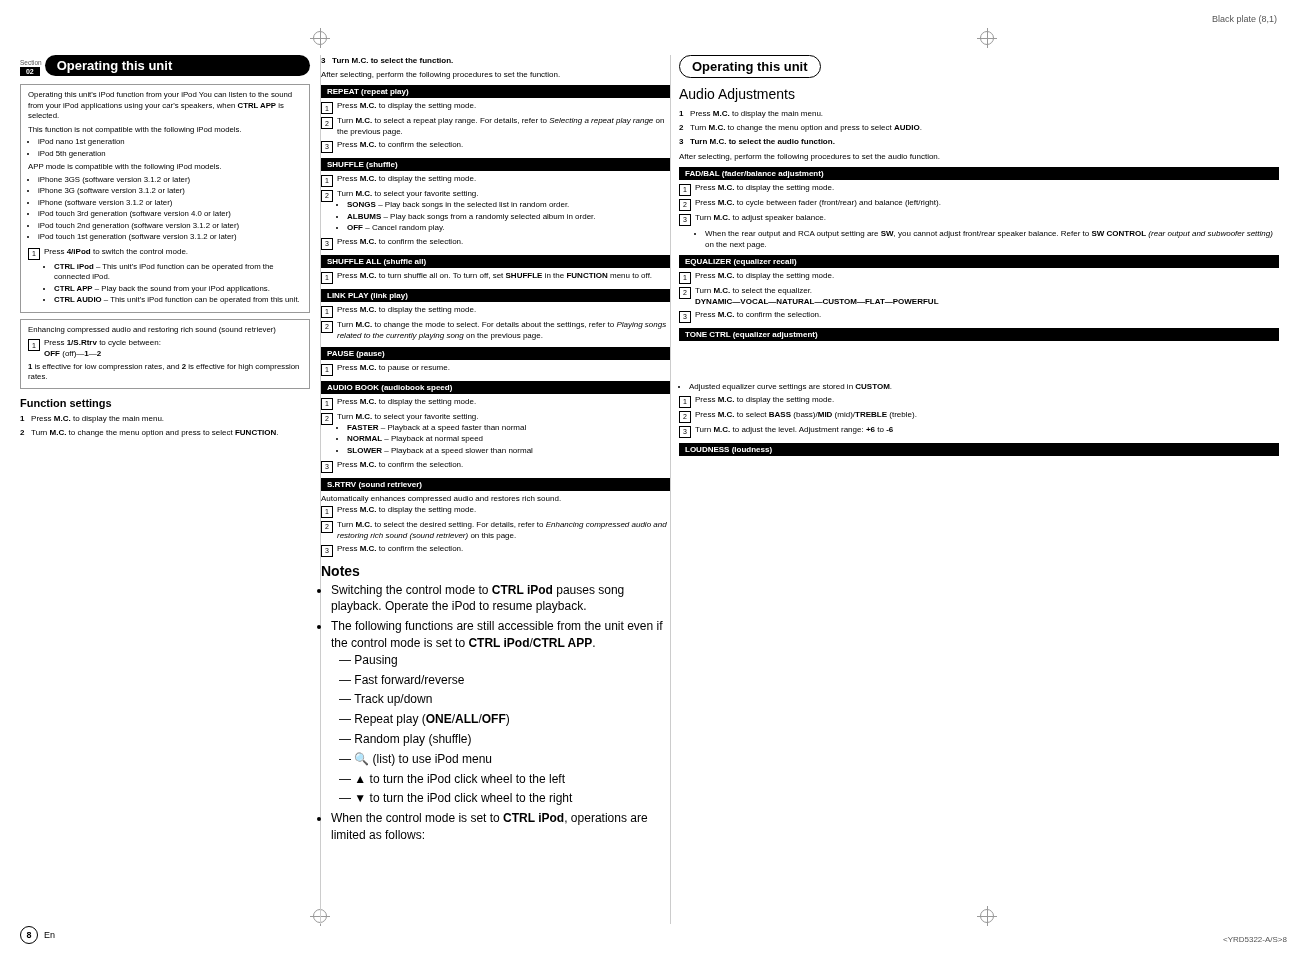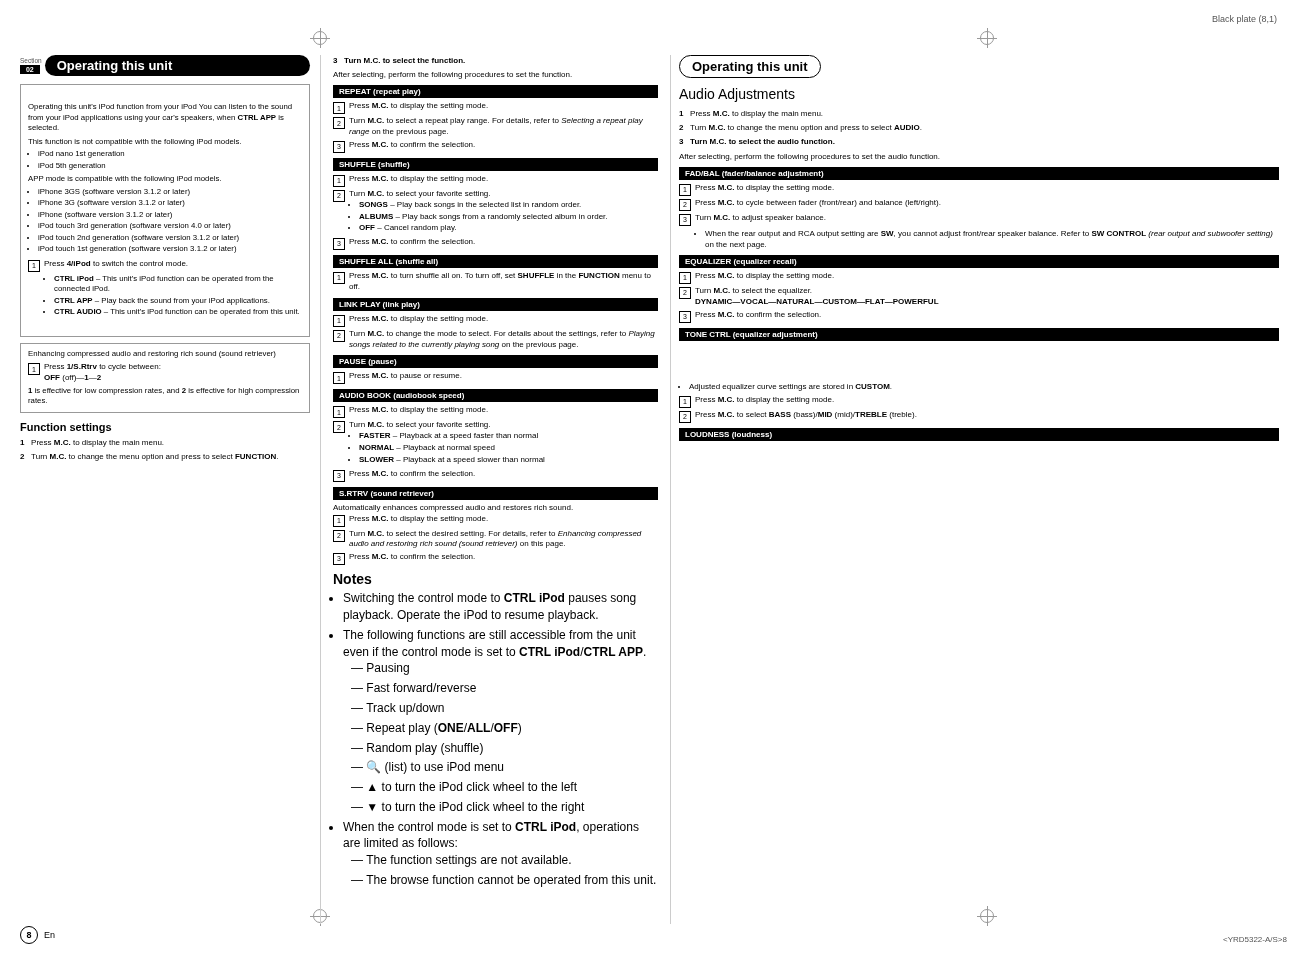--- a/index.html
+++ b/index.html
@@ -76,21 +76,21 @@
     
     .right-col {
       flex: 1;
       display: flex;
       gap: 0;
     }
 
     
     .section-header {
       display: flex;
-      align-items: center;
+      align-items: flex-end;
       margin-bottom: 8px;
     }
     .section-badge {
       background: #000;
       color: #fff;
       padding: 1px 4px;
       font-size: 7px;
       font-weight: bold;
       margin-right: 2px;
       min-width: 16px;
@@ -111,21 +111,21 @@
       padding: 3px 12px;
       font-size: 13px;
       font-weight: bold;
       border: 1.5px solid #000;
       border-radius: 12px;
     }
 
     
     .info-box {
       border: 1px solid #999;
-      padding: 17px 7px;
+      padding: 5px 7px;
       margin-bottom: 0;
       font-size: 7.8px;
       line-height: 1.35;
     }
     .info-box p { margin-bottom: 2px; }
     .info-box ul { padding-left: 10px; }
     .info-box ul li { margin-bottom: 1px; }
     .bold { font-weight: bold; }
     .italic { font-style: italic; }
 
@@ -138,21 +138,21 @@
     .step-text {
       font-size: 8px;
       line-height: 1.4;
       margin-bottom: 3px;
     }
 
     
     .mid-col {
       width: 350px;
       flex-shrink: 0;
-      padding: 0 12px;
+      padding: 0 0;
       border-left: 1px solid #ccc;
     }
 
     .far-right-col {
       flex: 1;
       padding: 0 8px;
       border-left: 1px solid #ccc;
     }
 
     
@@ -470,24 +470,20 @@
             <li>Track up/down</li>
             <li>Repeat play (<span class="bold">ONE</span>/<span class="bold">ALL</span>/<span class="bold">OFF</span>)</li>
             <li>Random play (shuffle)</li>
             <li>🔍 (list) to use iPod menu</li>
             <li>▲ to turn the iPod click wheel to the left</li>
             <li>▼ to turn the iPod click wheel to the right</li>
           </ul>
         </li>
         <li>
           When the control mode is set to <span class="bold">CTRL iPod</span>, operations are limited as follows:
-          <ul class="dash-list">
-            <li>The function settings are not available.</li>
-            <li>The browse function cannot be operated from this unit.</li>
-          </ul>
         </li>
       </ul>
     </div>
 
     <div class="far-right-col">
 
       <div class="section-header">
         <div class="section-title-box-outline">Operating this unit</div>
       </div>
 
@@ -535,20 +531,24 @@
         <li>Adjusted equalizer curve settings are stored in <span class="bold">CUSTOM</span>.</li>
       </ul>
       <div class="numbered-step">
         <span class="step-num">1</span>
         <span class="step-content">Press <span class="bold">M.C.</span> to display the setting mode.</span>
       </div>
       <div class="numbered-step">
         <span class="step-num">2</span>
         <span class="step-content">Press <span class="bold">M.C.</span> to select <span class="bold">BASS</span> (bass)/<span class="bold">MID</span> (mid)/<span class="bold">TREBLE</span> (treble).</span>
       </div>
+      <div class="numbered-step">
+        <span class="step-num">3</span>
+        <span class="step-content">Turn <span class="bold">M.C.</span> to adjust the level. Adjustment range: <span class="bold">+6</span> to <span class="bold">-6</span></span>
+      </div>
 
       <div class="sub-header"><span class="bold">LOUDNESS</span> (loudness)</div>
     </div>
 
   </div>
 </div>
 
 <div class="page-footer">
   <div class="page-num-circle">8</div>
   <span class="lang-label">En</span>

